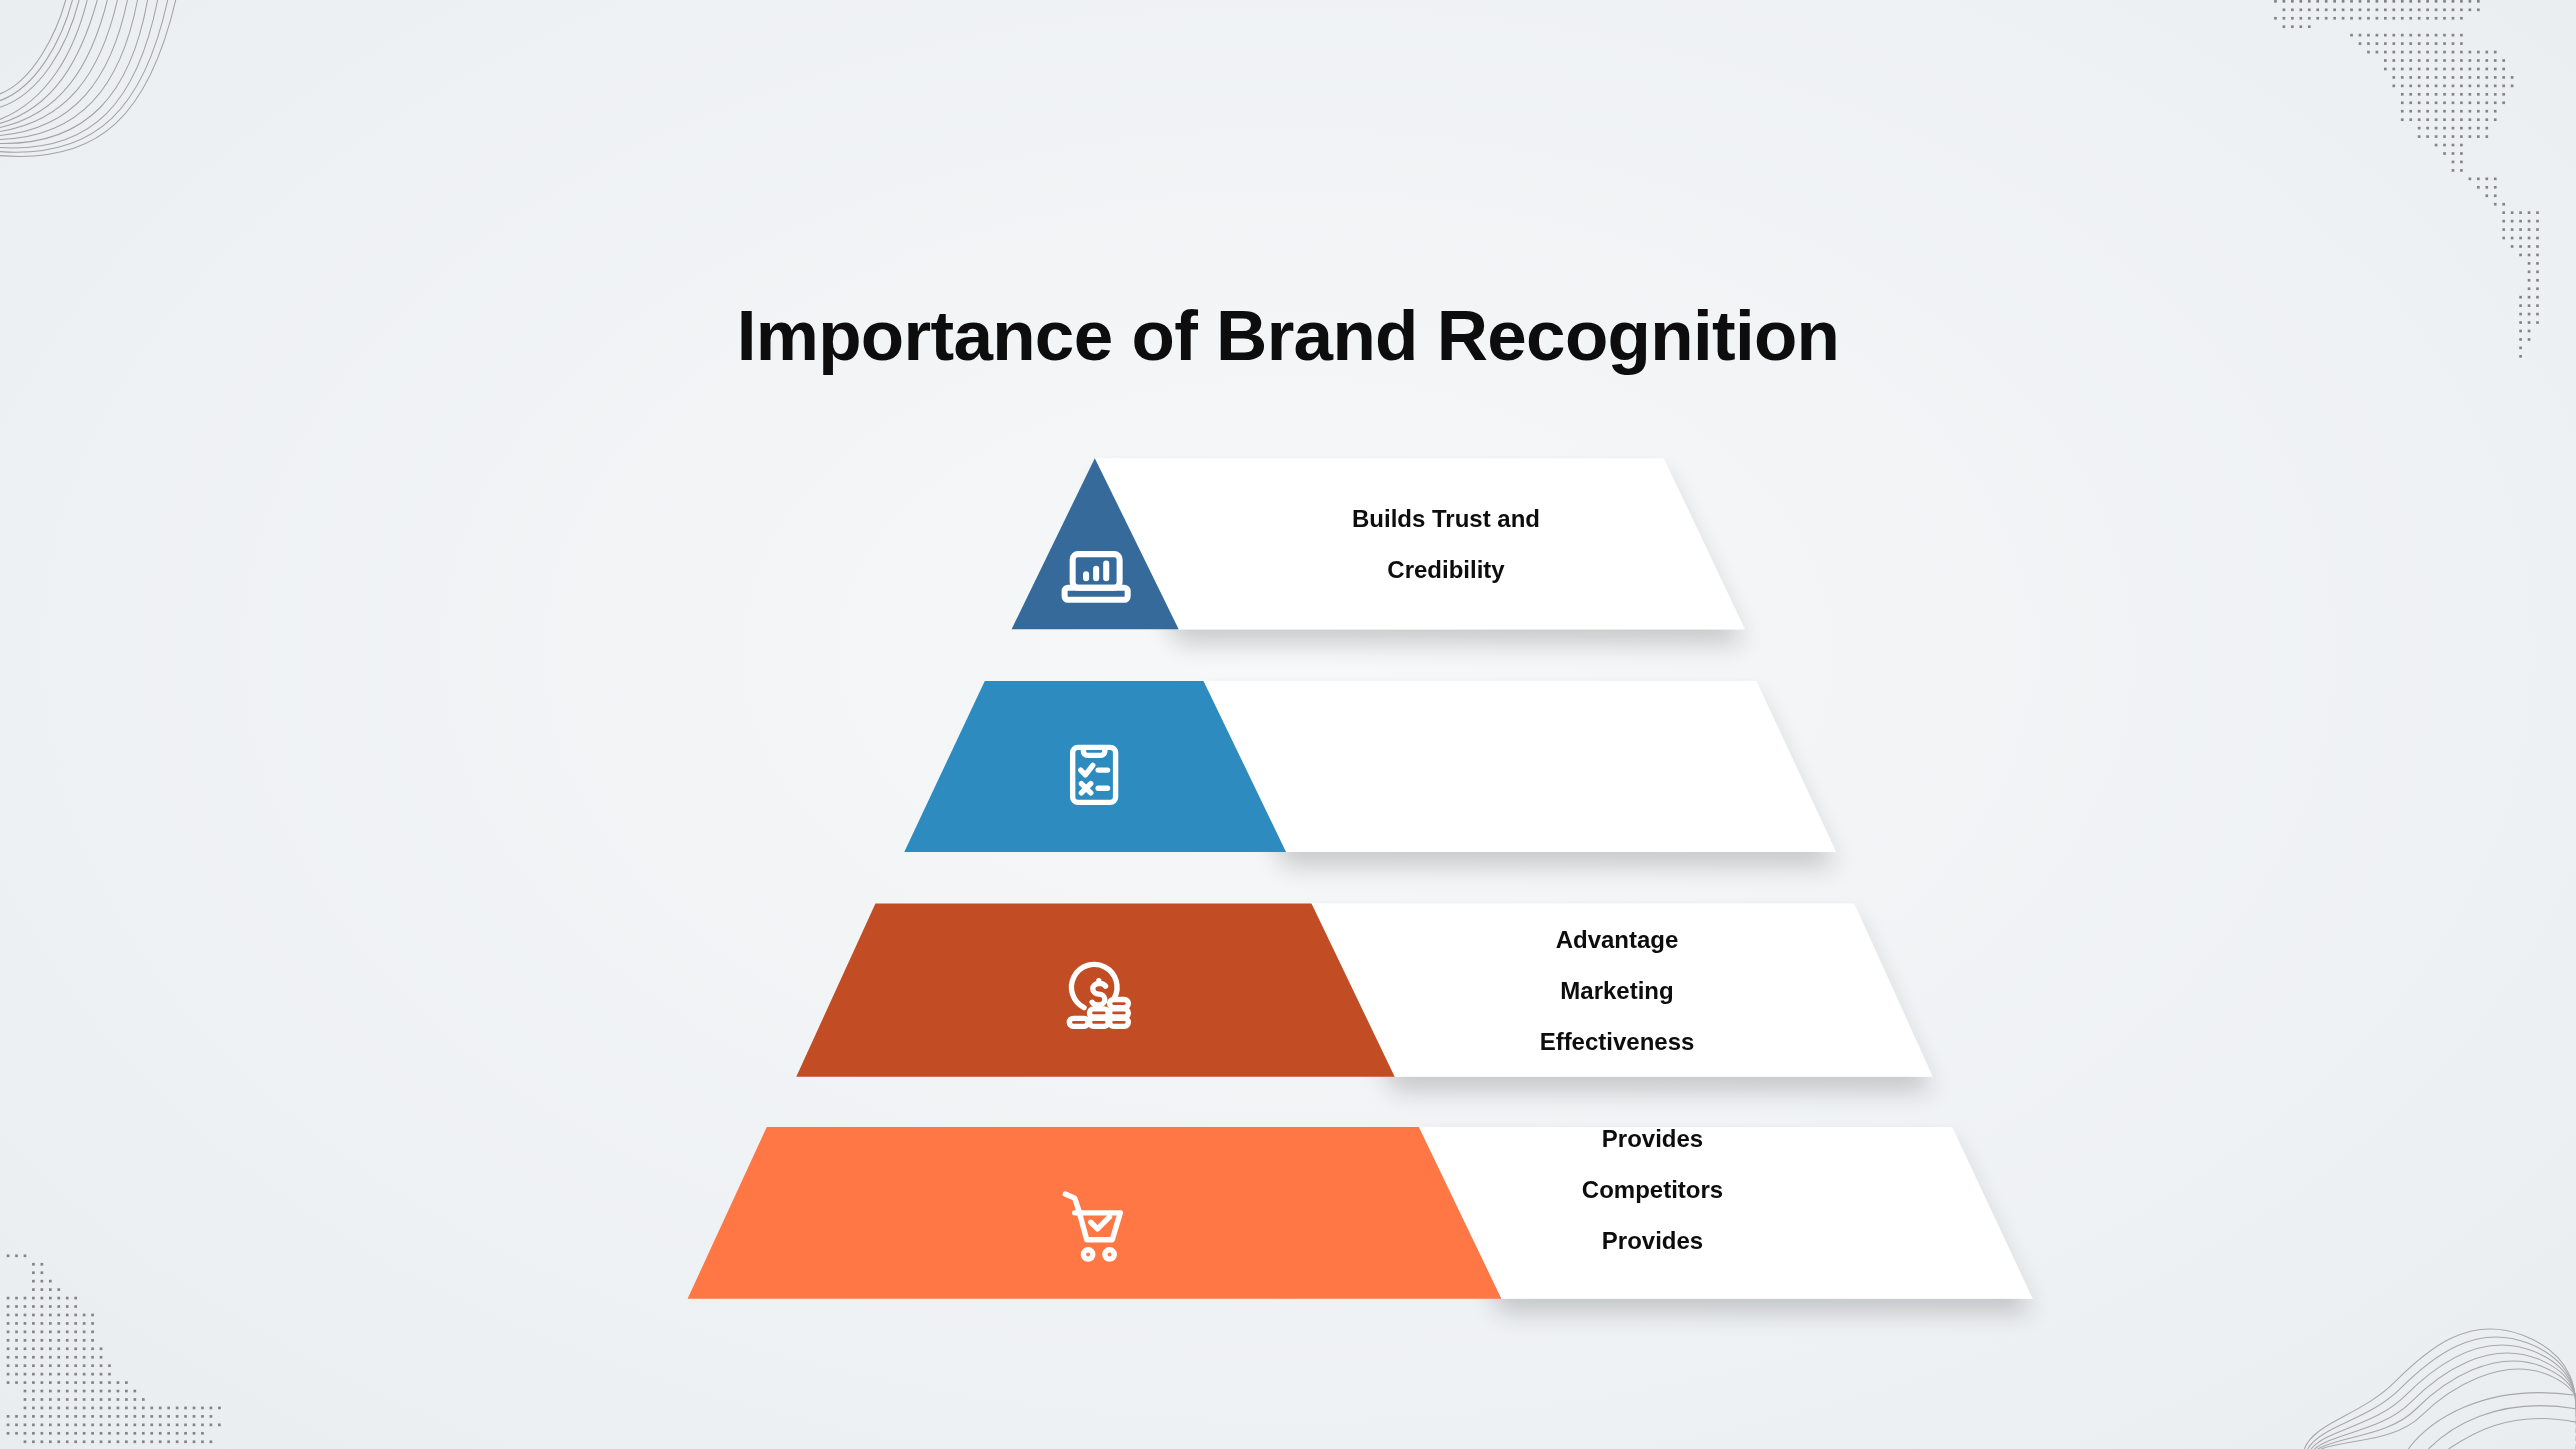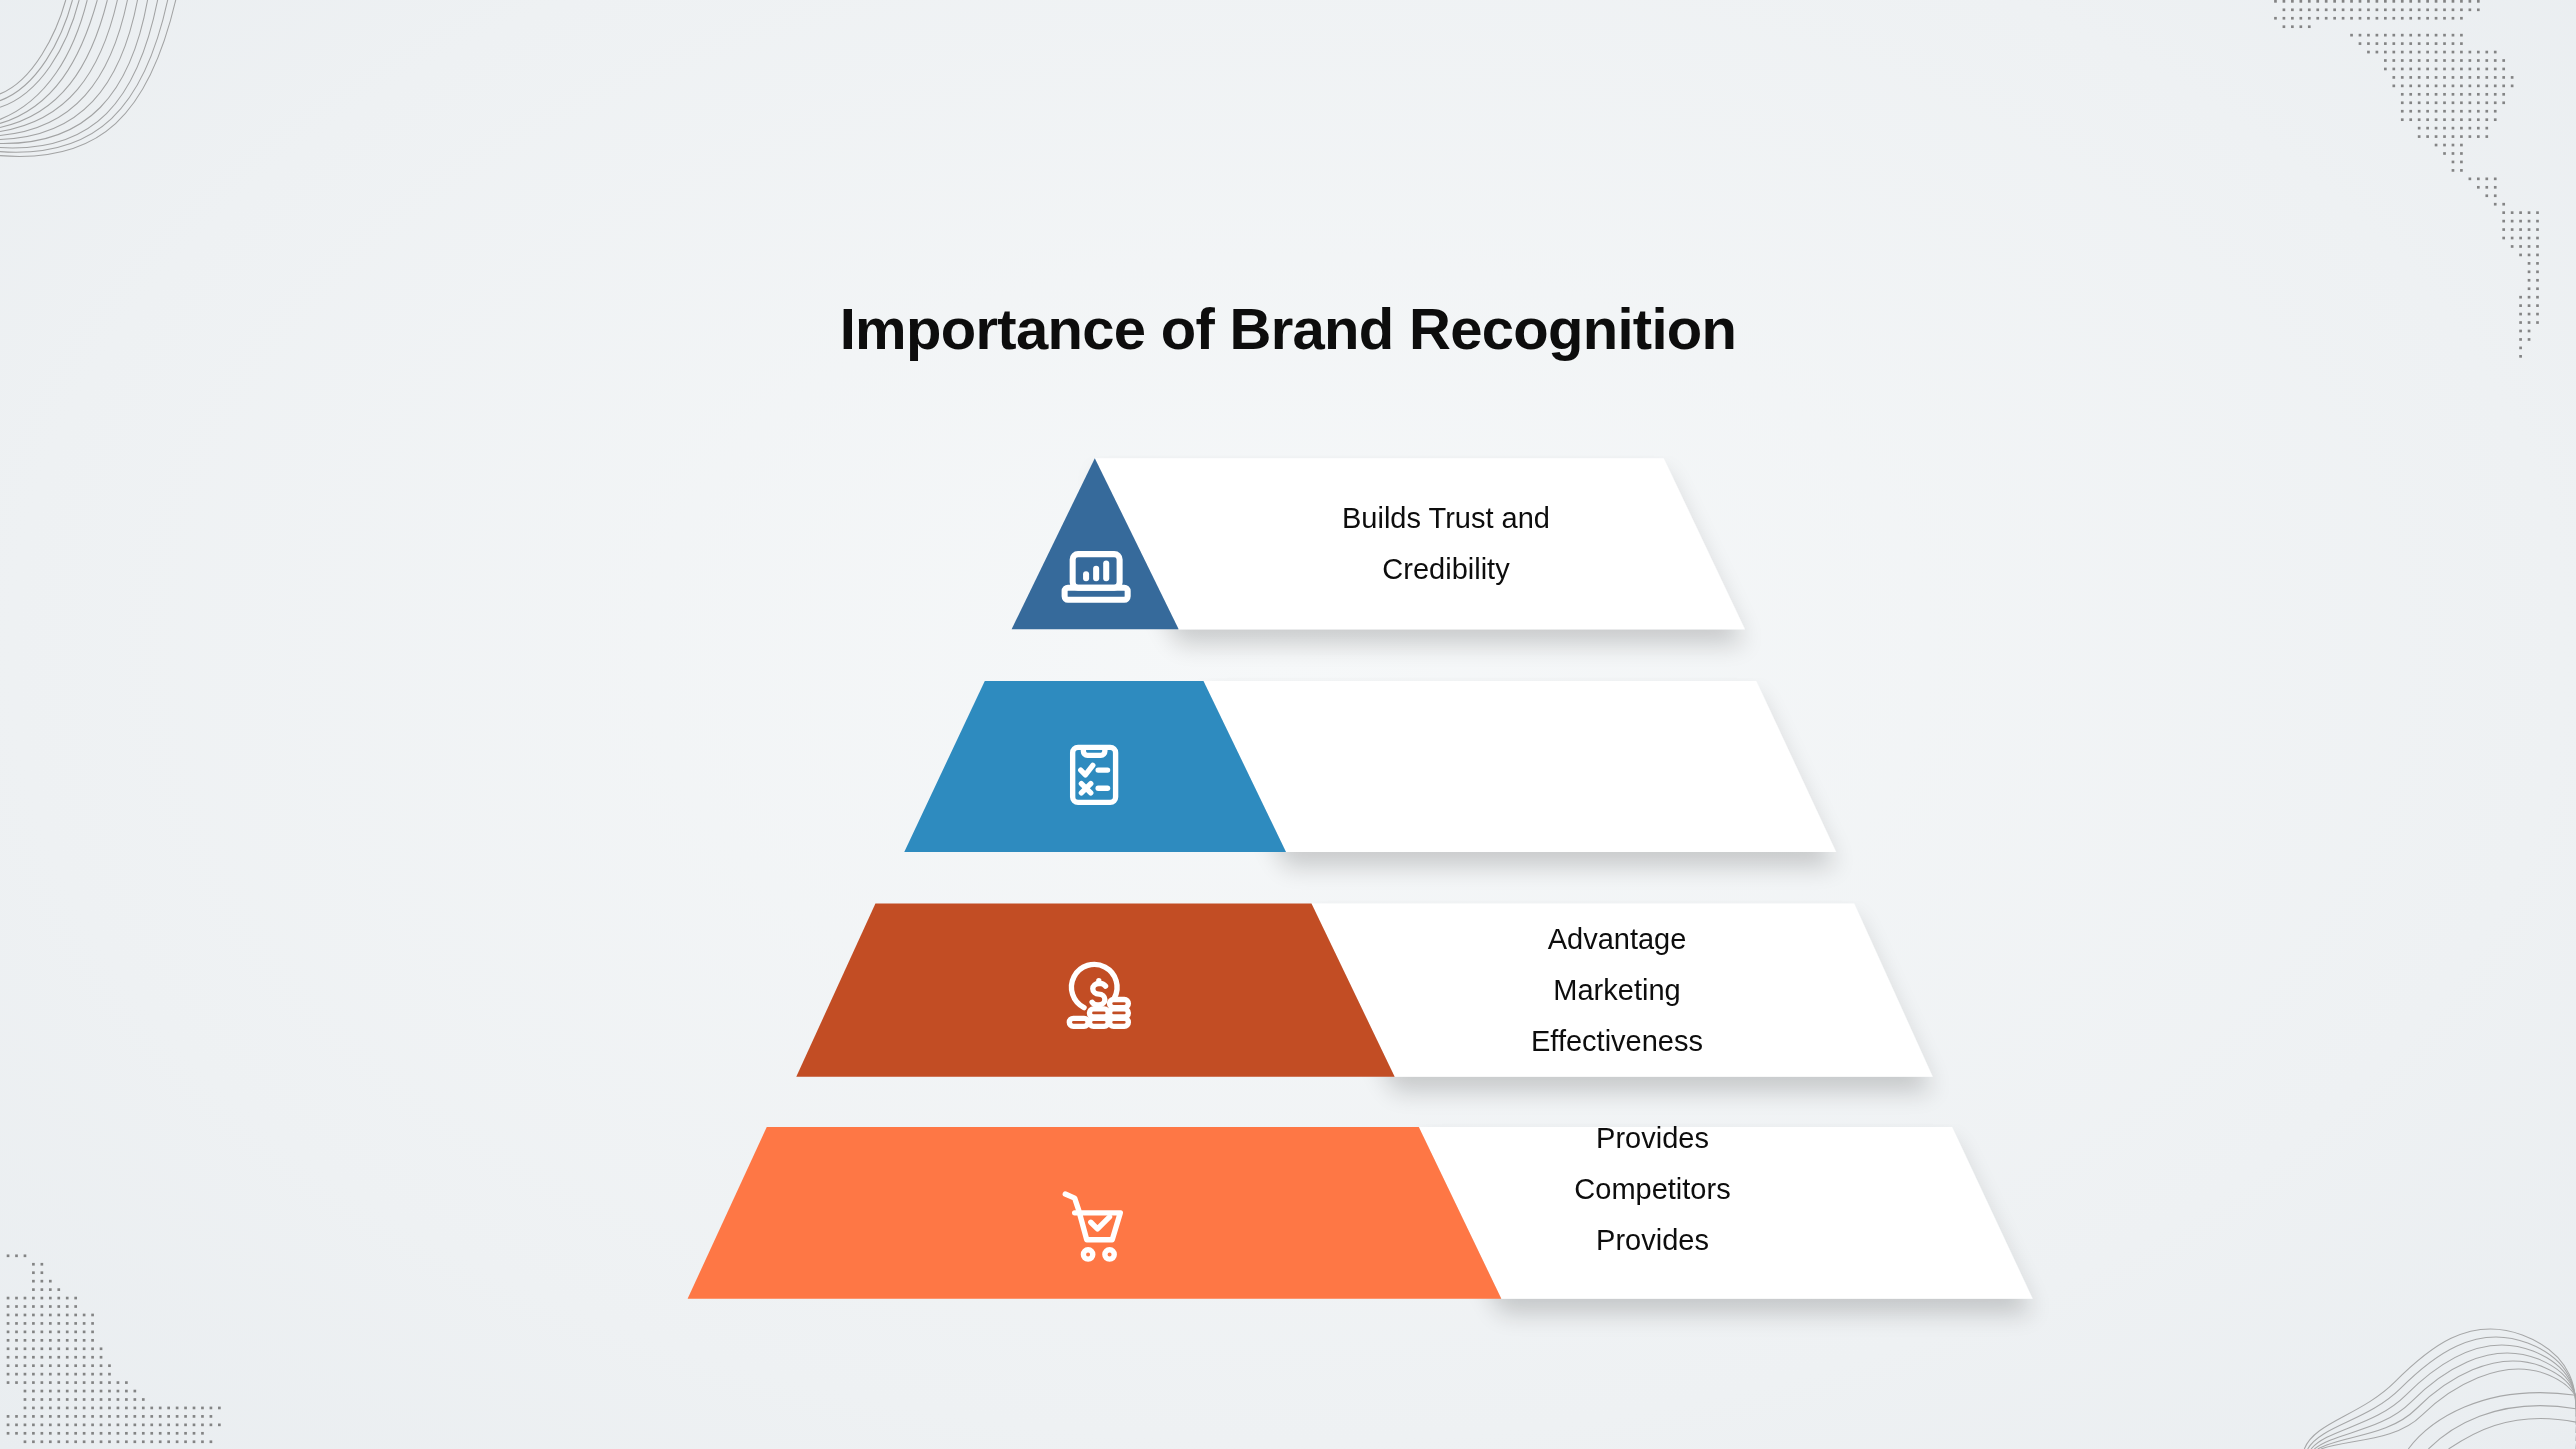--- a/index.html
+++ b/index.html
@@ -3,28 +3,28 @@
 <meta charset="utf-8">
 <style>
   html,body{margin:0;padding:0;}
   body{
     width:2576px;height:1449px;overflow:hidden;position:relative;
     background:radial-gradient(ellipse at 50% 45%, #f6f8f9 0%, #eef1f3 70%, #e9edf0 100%);
     font-family:"Liberation Sans", sans-serif;
   }
   .title{
     position:absolute;left:0;width:2576px;top:295px;text-align:center;
-    font-size:58px;font-weight:700;color:#0d0d0d;letter-spacing:-0.7px;
+    font-size:71px;font-weight:700;color:#0d0d0d;letter-spacing:-0.7px;
     font-family:"Liberation Sans", sans-serif;
   }
   .stage{position:absolute;left:0;top:0;width:2576px;height:1449px;}
   .stage svg{position:absolute;left:0;top:0;}
   .label{
-    position:absolute;text-align:center;font-weight:400;color:#0d0d0d;
-    font-size:29px;line-height:51px;
+    position:absolute;text-align:center;font-weight:700;color:#0d0d0d;
+    font-size:24px;line-height:51px;
     font-family:"Liberation Sans", sans-serif;
     display:flex;align-items:center;justify-content:center;
   }
   .label span{display:block;}
 </style>
 </head>
 <body>
 
 <div class="title">Importance of Brand Recognition</div>
 

